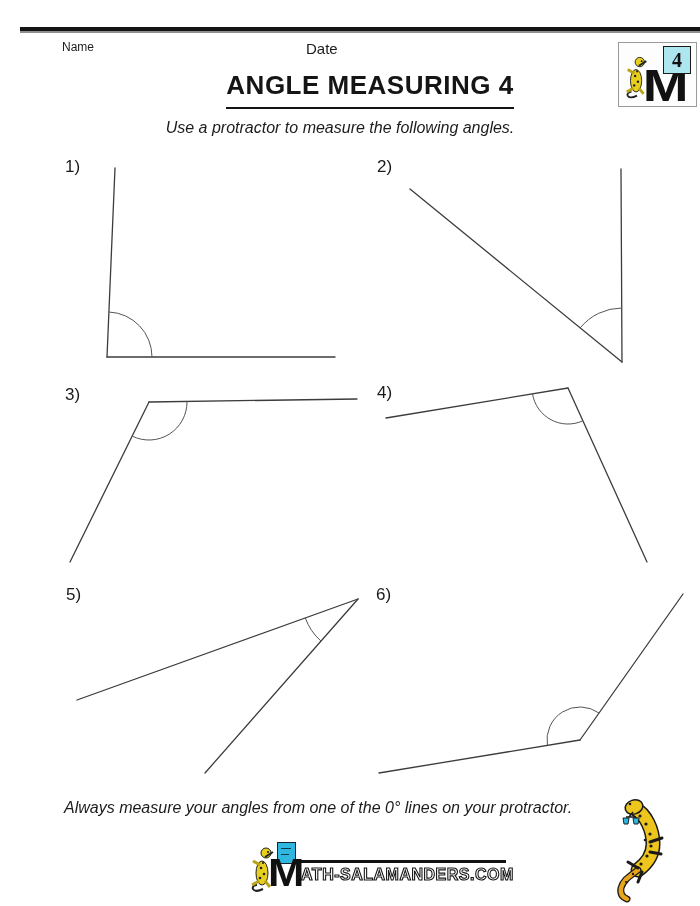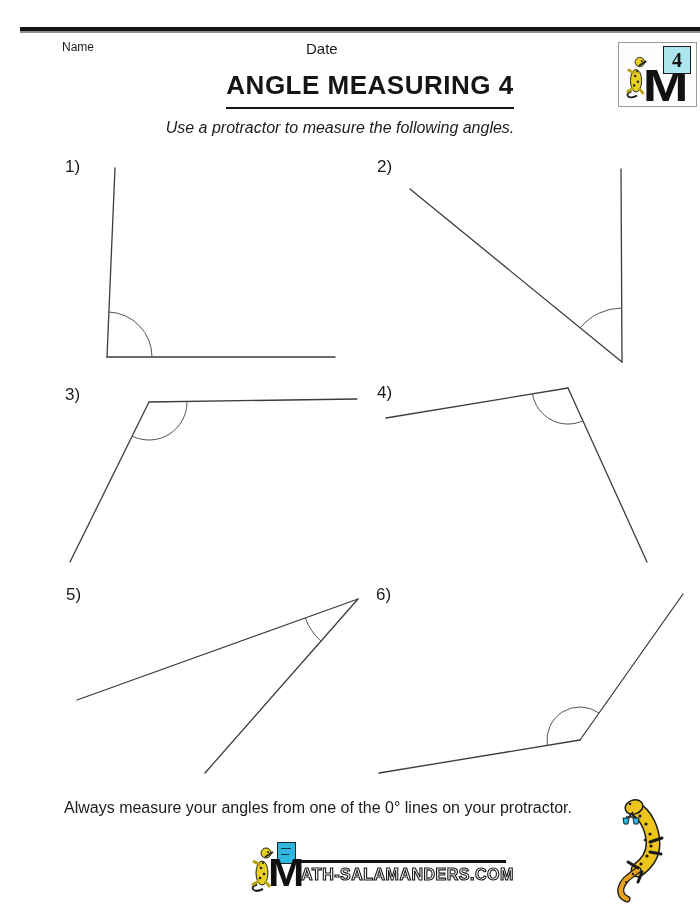--- a/index.html
+++ b/index.html
@@ -26,21 +26,21 @@
   .title-wrap { position:absolute; left:0; top:70px; width:700px; text-align:center; }
   .title { display:inline-block; font-size:26px; font-weight:700; color:#151515;
            letter-spacing:0.5px; border-bottom:2px solid #151515; padding-bottom:6px; }
 
   .instruction { position:absolute; left:0; top:119px; width:640px; text-align:center;
                  font-style:italic; font-size:16px; color:#1c1c1c; }
 
   .sheet-svg { position:absolute; left:0; top:0; }
 
   .note { position:absolute; left:44px; top:799px; width:560px;
-          font-size:16px; color:#1c1c1c; }
+          font-style:italic; font-size:16px; color:#1c1c1c; }
 
   .footer-logo { position:absolute; left:228px; top:840px; width:280px; height:60px; }
   .footer-gecko { position:absolute; left:0px; top:5px; }
   .footer-square { position:absolute; left:29px; top:2px; width:17px; height:20px;
                    background:#2fb7e0; border:1px solid #17252a; }
   .footer-square i { position:absolute; left:3px; top:5px; width:10px; height:1px; background:#0c3b49; }
   .footer-square b { position:absolute; left:3px; top:11px; width:8px; height:1px; background:#0c3b49; }
   .footer-tagline { position:absolute; left:64px; top:6px; font-size:10.5px; font-weight:700;
                     color:#1a1a1a; white-space:nowrap; }
   .footer-rule { position:absolute; left:50px; top:20px; width:208px; height:3px; background:#111; }

